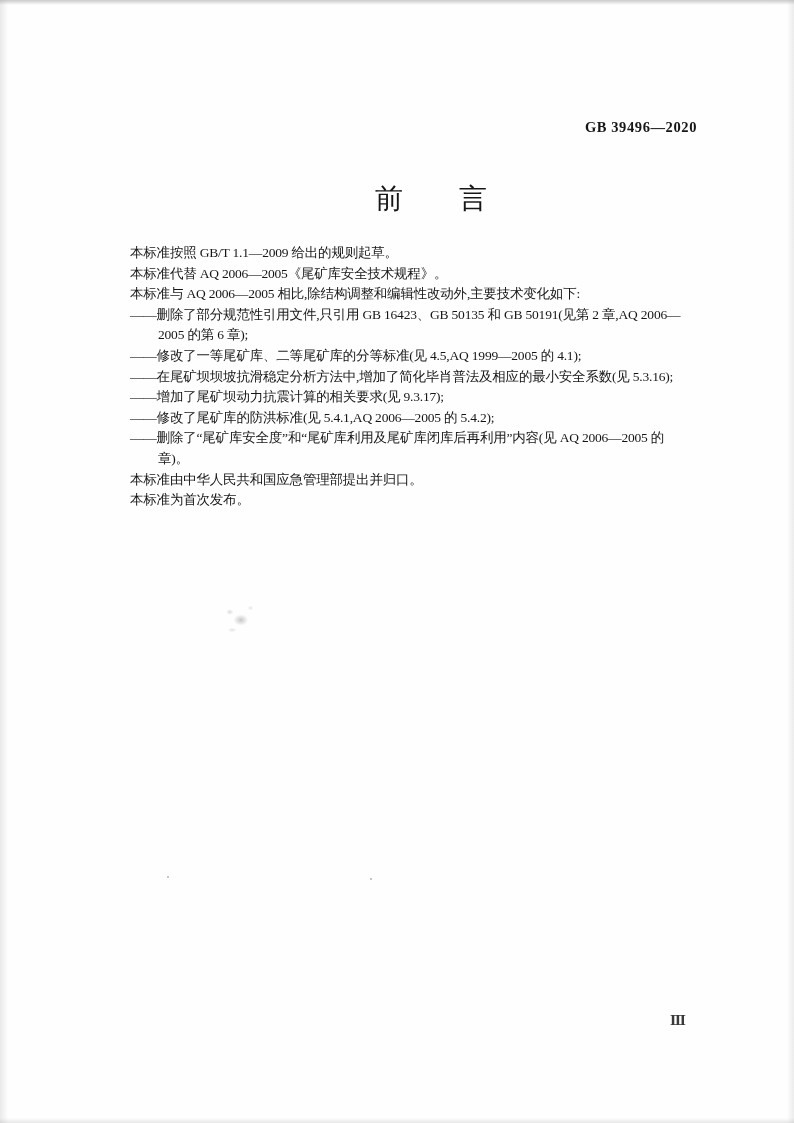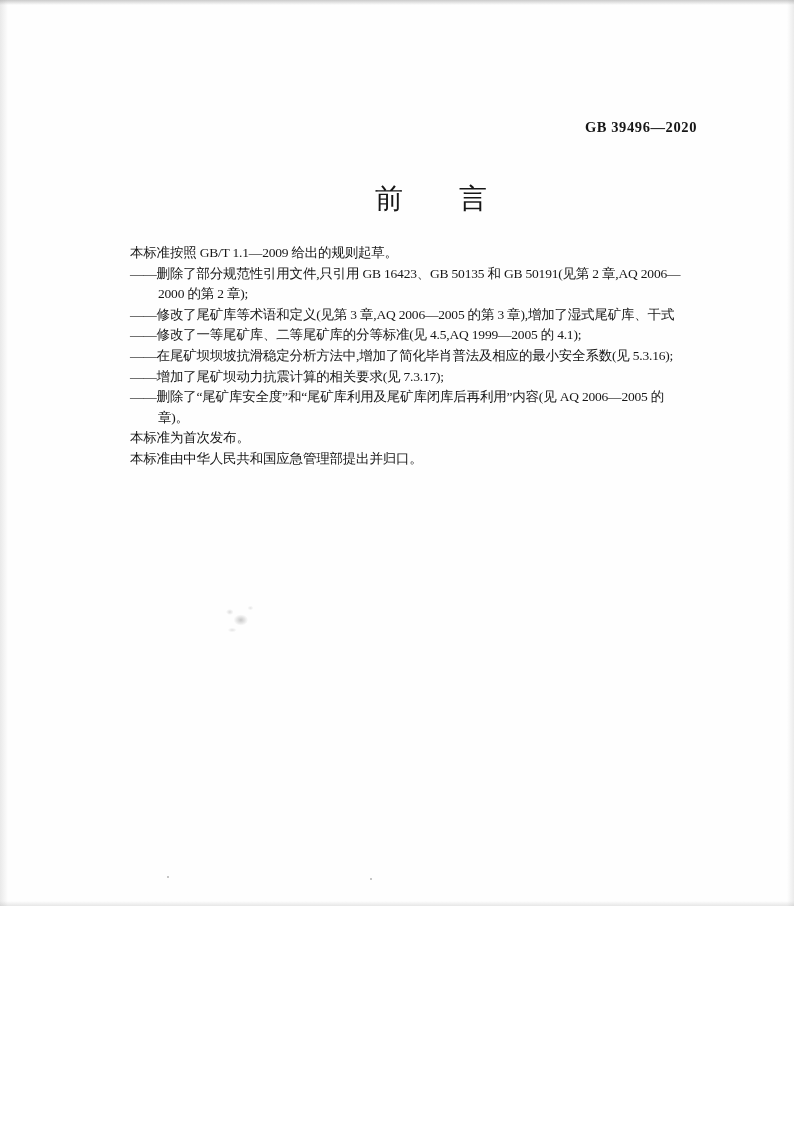--- a/index.html
+++ b/index.html
@@ -3,21 +3,21 @@
 <meta charset="utf-8">
 <style>
   html, body {
     margin: 0;
     padding: 0;
     background: #ffffff;
   }
   .page {
     position: relative;
     width: 794px;
-    height: 906px;
+    height: 1123px;
     margin: 0 auto;
     background: #fefefe;
     overflow: hidden;
     font-family: "Liberation Serif", "DejaVu Serif", serif;
     color: #161616;
   }
   
   .edge-top {
     position: absolute; left: 0; top: 0; width: 100%; height: 5px;
     background: linear-gradient(to bottom, rgba(140,140,140,0.45), rgba(180,180,180,0.0));
@@ -119,30 +119,32 @@
   <div class="edge-left"></div>
   <div class="edge-right"></div>
   <div class="edge-bottom"></div>
 
   <div class="doc-number">GB 39496—2020</div>
 
   <div class="doc-title">前　　言</div>
 
   <div class="body-text">
     <p>本标准按照 GB/T 1.1—2009 给出的规则起草。</p>
+    <p>本标准代替 AQ 2006—2005《尾矿库安全技术规程》。</p>
+    <p>本标准与 AQ 2006—2005 相比,除结构调整和编辑性改动外,主要技术变化如下:</p>
     <p>——删除了部分规范性引用文件,只引用 GB 16423、GB 50135 和 GB 50191(见第 2 章,AQ 2006—</p>
-    <p class="cont">2000 的第 2 章);</p>
-    <p>——修改了尾矿库等术语和定义(见第 3 章,AQ 2006—2005 的第 3 章),增加了湿式尾矿库、干式</p>
+    <p class="cont">2005 的第 6 章);</p>
     <p>——修改了一等尾矿库、二等尾矿库的分等标准(见 4.5,AQ 1999—2005 的 4.1);</p>
     <p>——在尾矿坝坝坡抗滑稳定分析方法中,增加了简化毕肖普法及相应的最小安全系数(见 5.3.16);</p>
-    <p>——增加了尾矿坝动力抗震计算的相关要求(见 7.3.17);</p>
+    <p>——增加了尾矿坝动力抗震计算的相关要求(见 9.3.17);</p>
+    <p>——修改了尾矿库的防洪标准(见 5.4.1,AQ 2006—2005 的 5.4.2);</p>
     <p>——删除了“尾矿库安全度”和“尾矿库利用及尾矿库闭库后再利用”内容(见 AQ 2006—2005 的</p>
     <p class="cont">章)。</p>
+    <p>本标准由中华人民共和国应急管理部提出并归口。</p>
     <p>本标准为首次发布。</p>
-    <p>本标准由中华人民共和国应急管理部提出并归口。</p>
   </div>
 
   <div class="scan-smudge"></div>
   <div class="scan-speck speck-1"></div>
   <div class="scan-speck speck-2"></div>
 
   <div class="page-number">Ⅲ</div>
 </div>
 
 </body></html>

